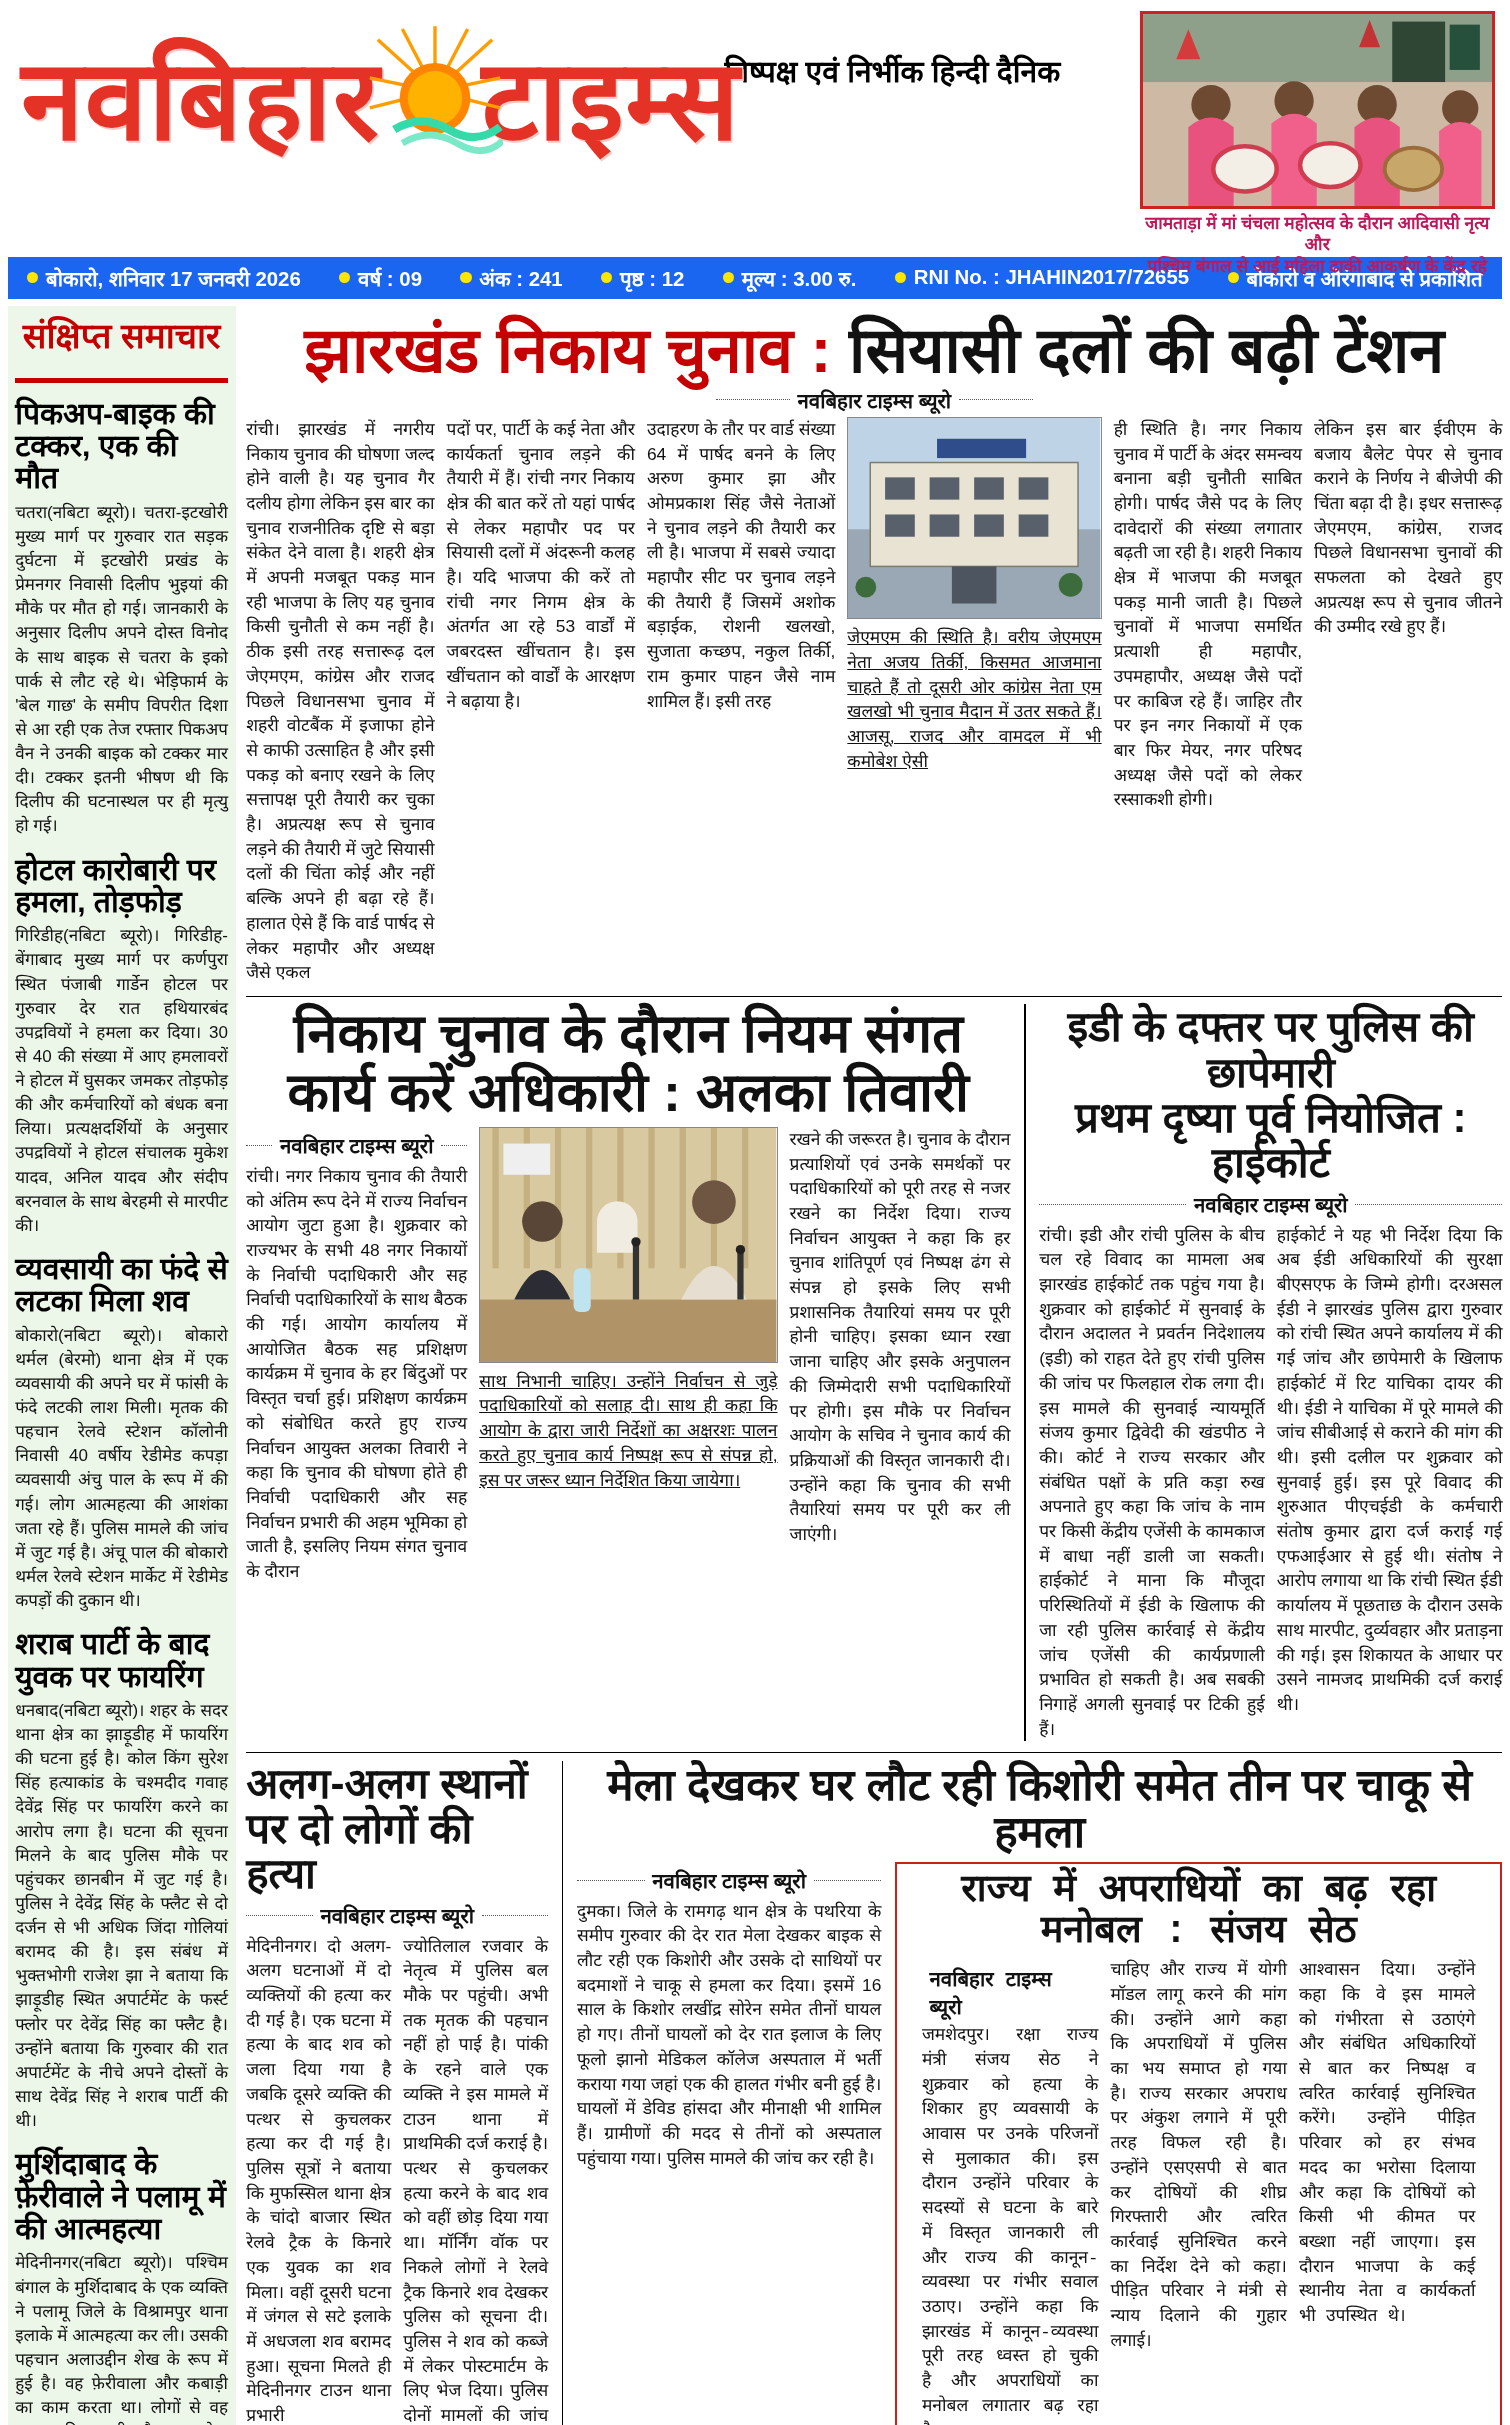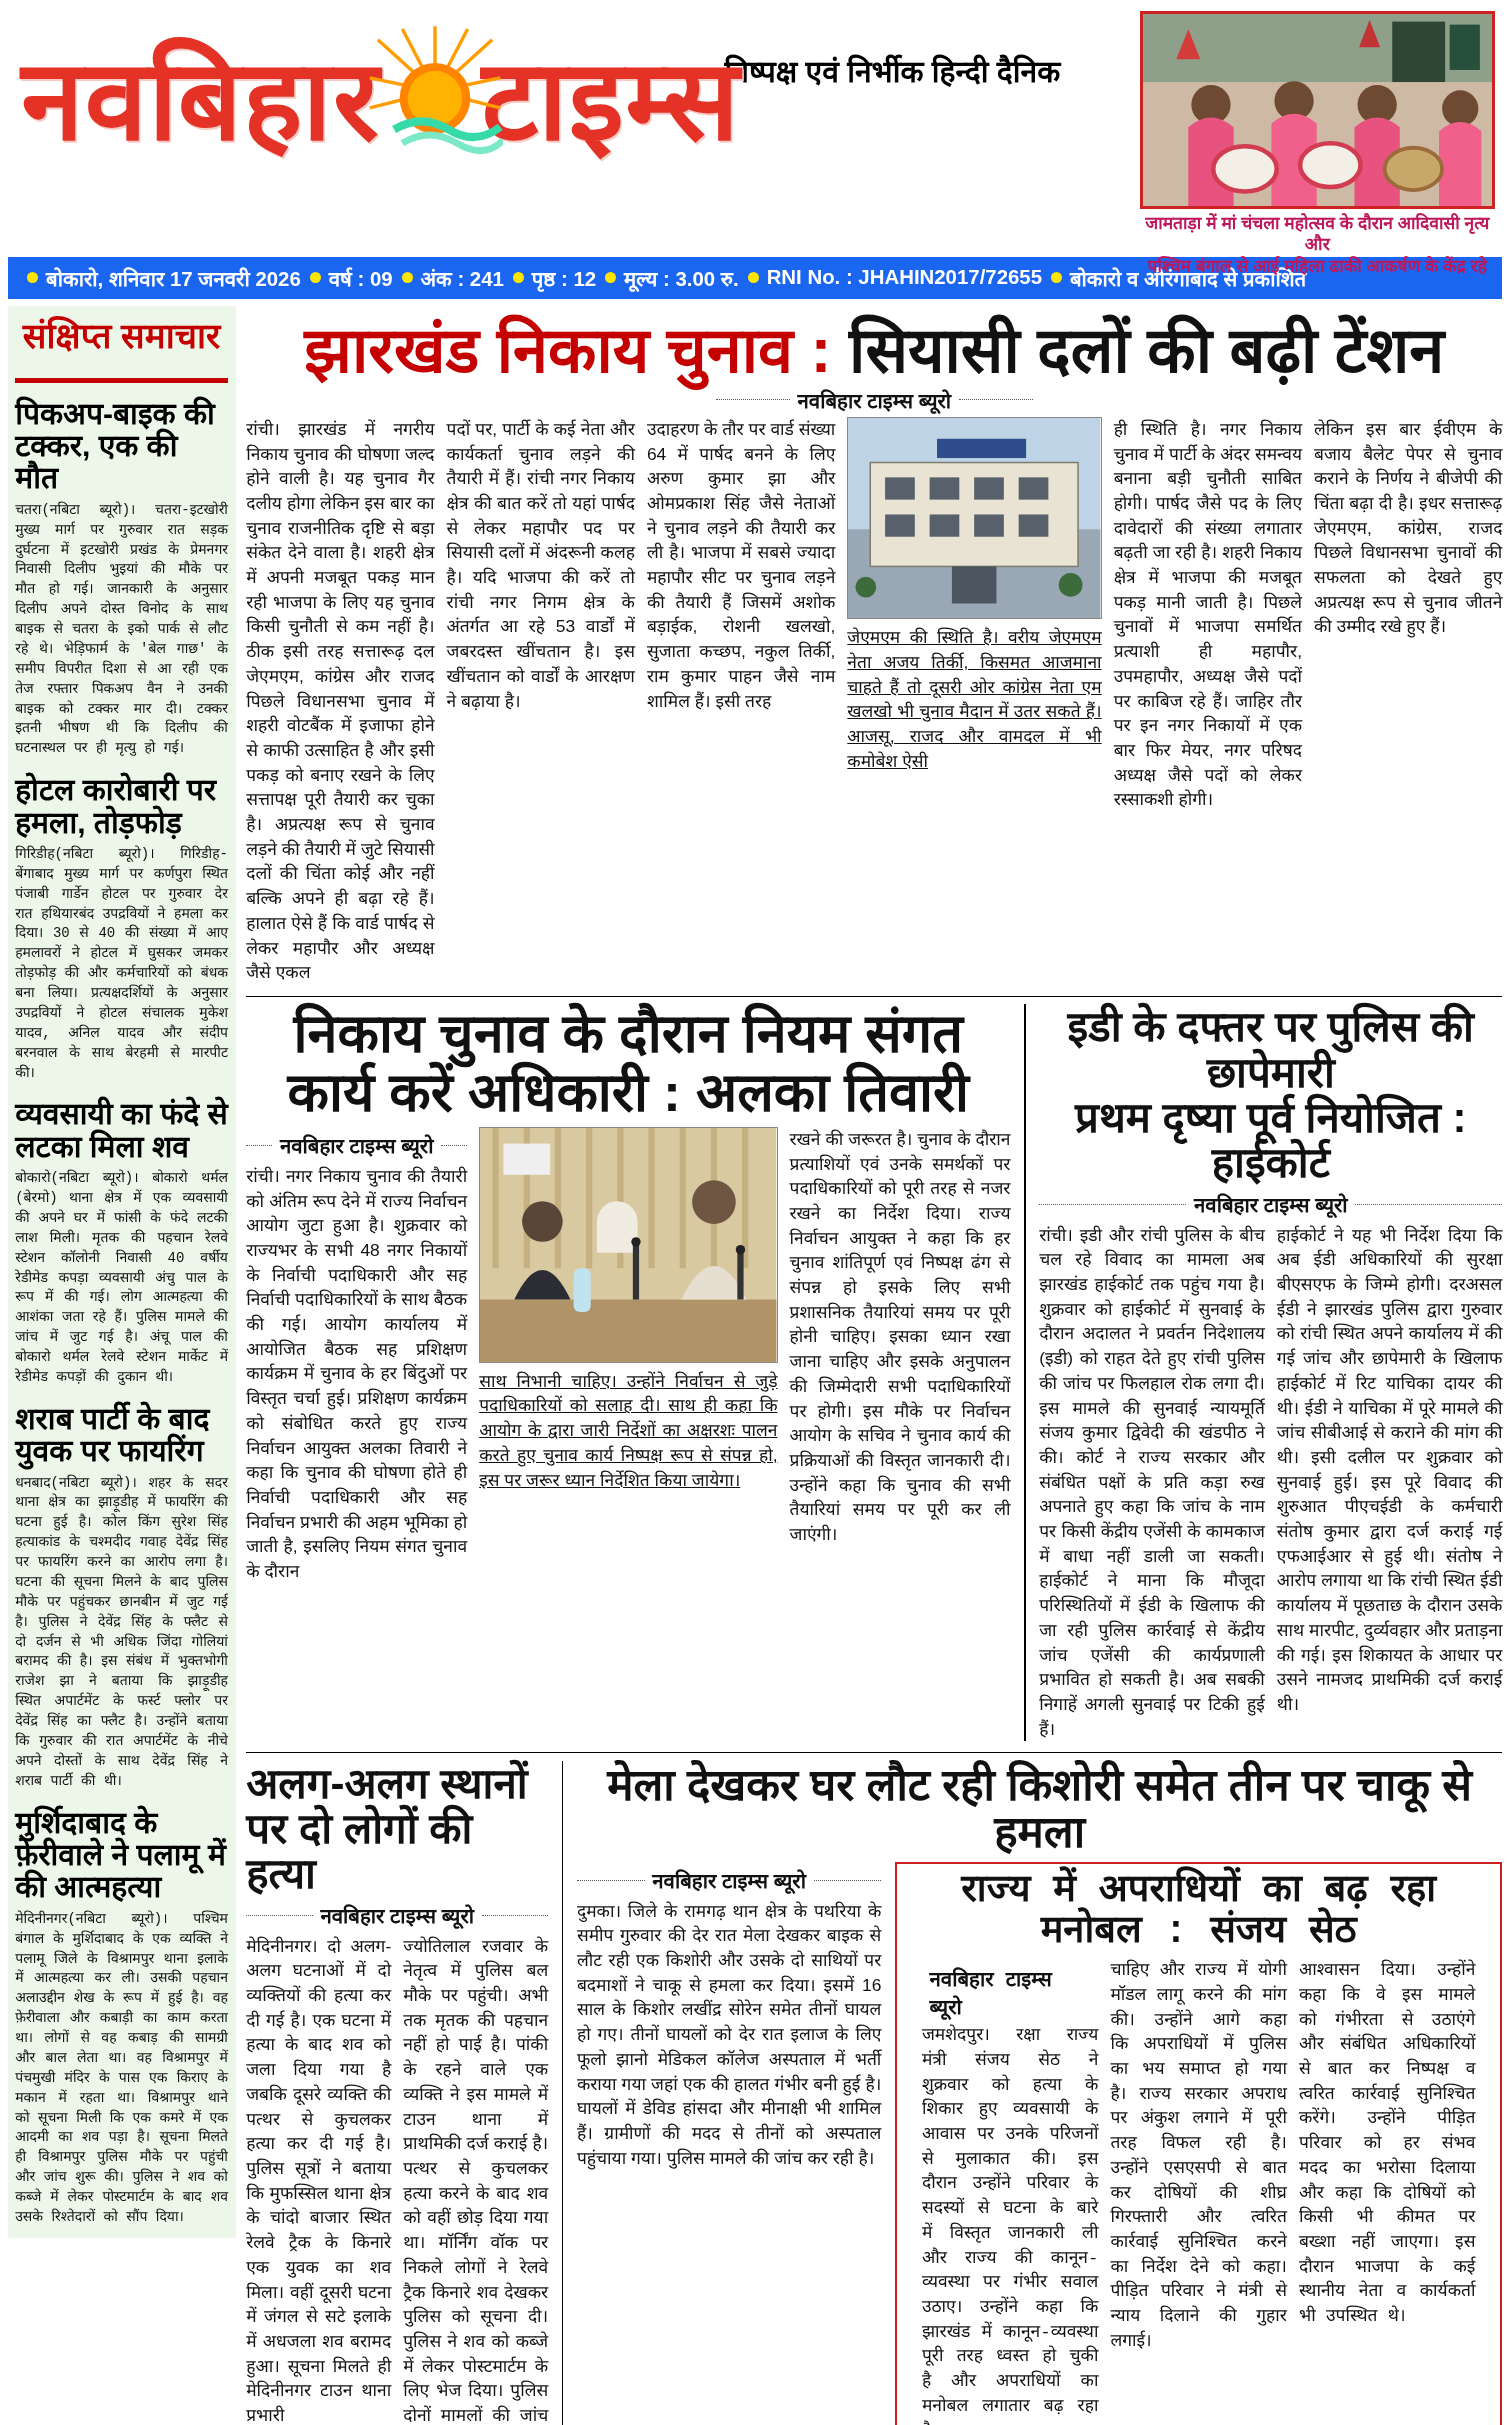--- a/index.html
+++ b/index.html
@@ -15,30 +15,30 @@
   .masthead { position:relative; height:249px; }
   .mast-title-row { position:absolute; left:13.6px; top:15px; width:1133px; display:flex; align-items:flex-end; }
   .mast-title { color:#e53226; font-weight:bold; font-size:112px; line-height:1.0; letter-spacing:1.5px; white-space:nowrap; text-shadow:1.5px 1.5px 0 #f8c9c5; }
   .sun-wrap { width:136px; height:143px; margin:0 -21px -6px -13.6px; position:relative; z-index:2; flex:none; }
   .tagline { position:absolute; left:717px; top:45px; font-size:30px; font-weight:bold; color:#000; white-space:nowrap; }
   .mast-photo { position:absolute; right:7.6px; top:6px; width:355px; height:198px; border:3px solid #c22; overflow:hidden; }
   .mast-caption { position:absolute; right:7.6px; top:208px; width:355px; text-align:center; color:#be185d; font-weight:bold; font-size:17.4px; line-height:1.25; }
 
   
   .dateline { margin-top:3px; background:#1b66f0; color:#fff; height:42px; display:flex; align-items:center;
-    font-weight:bold; font-size:20.4px; padding:0 19.6px; gap:9px; white-space:nowrap; }
+    font-weight:bold; font-size:20.4px; padding:0 19.6px; gap:9px; justify-content:space-between; white-space:nowrap; }
   .dl-item { display:flex; align-items:center; gap:7.6px; }
   .dl-dot { width:11.3px; height:11.3px; border-radius:50%; background:#ffe600; flex:none; }
 
   
   .content { display:flex; gap:10.6px; margin-top:7.6px; align-items:flex-start; }
   .briefs { width:228px; flex:none; background:#edf7e9; padding:4.5px 7.6px 10.6px 7.6px; }
   .briefs-title { color:#c40000; font-size:35px; font-weight:bold; text-align:center; border-bottom:5.3px solid #c40000; padding-bottom:20px; margin-bottom:6px; }
   .brief h3 { font-size:30px; line-height:1.08; margin:15px 0 6px 0; color:#000; }
-  .brief p { font-size:14px; line-height:1.42; text-align:justify;font-family:Liberation Mono, monospace; }
+  .brief p { font-size:17px; line-height:1.42; text-align:justify; }
   .dateline, .brief p, .col p { word-break:break-word; }
 
   .main { flex:1; min-width:0; }
 
   .byline { display:flex; align-items:center; gap:7.6px; justify-content:center; font-weight:bold; font-size:20.4px; margin:4.5px 0; }
   .byline::before, .byline::after { content:""; flex:1; border-top:1.5px dotted #555; }
   .cols { display:flex; gap:12px; }
   .col { flex:1; min-width:0; }
   .col p { font-size:17.4px; line-height:1.42; text-align:justify; }
 

